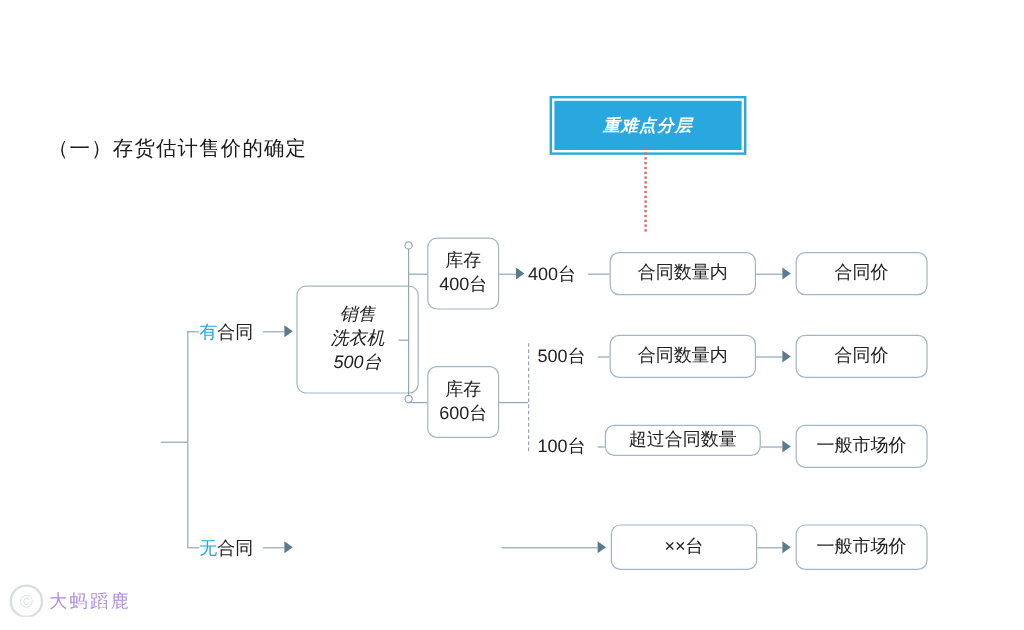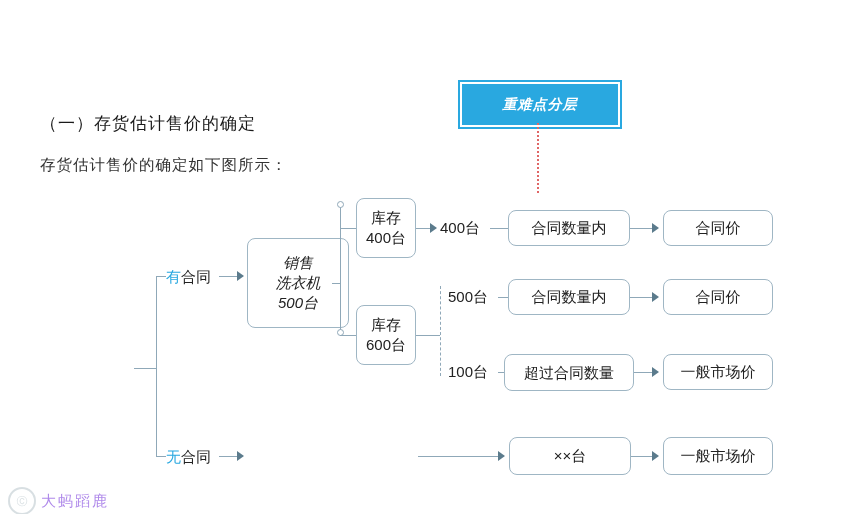--- a/index.html
+++ b/index.html
@@ -92,21 +92,20 @@
 </style>
 </head>
 <body>
 
 <div class="stage">
 
   <div class="badge">重难点分层</div>
   <div class="badge-stem"></div>
 
   <div class="heading">（一）存货估计售价的确定</div>
-  <div class="subline">存货估计售价的确定如下图所示：</div>
 
 
   <div class="hline" style="left:134px;top:368px;width:22px;"></div>
   <div class="vline" style="left:156px;top:276px;height:180px;"></div>
 
   <div class="hline" style="left:156px;top:276px;width:10px;"></div>
   <div class="plaintext" style="left:166px;top:268px;"><span class="blue">有</span><span>合同</span></div>
   <div class="hline" style="left:219px;top:276px;width:18px;"></div>
   <div class="arrow" style="left:237px;top:271px;"></div>
 
@@ -142,21 +141,21 @@
   <div class="plaintext" style="left:448px;top:288px;">500台</div>
   <div class="plaintext" style="left:448px;top:363px;">100台</div>
 
   <div class="hline" style="left:498px;top:297px;width:10px;"></div>
   <div class="box" style="left:508px;top:279px;width:122px;height:36px;">合同数量内</div>
   <div class="hline" style="left:630px;top:297px;width:22px;"></div>
   <div class="arrow" style="left:652px;top:292px;"></div>
   <div class="box" style="left:663px;top:279px;width:110px;height:36px;">合同价</div>
 
   <div class="hline" style="left:498px;top:372px;width:6px;"></div>
-  <div class="box" style="left:504px;top:354px;width:130px;height:37px;">超过合同数量</div>
+  <div class="box" style="left:504px;top:354px;width:130px;height:26px;">超过合同数量</div>
   <div class="hline" style="left:634px;top:372px;width:18px;"></div>
   <div class="arrow" style="left:652px;top:367px;"></div>
   <div class="box" style="left:663px;top:354px;width:110px;height:36px;">一般市场价</div>
 
   <div class="hline" style="left:156px;top:456px;width:10px;"></div>
   <div class="plaintext" style="left:166px;top:448px;"><span class="blue">无</span><span>合同</span></div>
   <div class="hline" style="left:219px;top:456px;width:18px;"></div>
   <div class="arrow" style="left:237px;top:451px;"></div>
 
   <div class="hline" style="left:418px;top:456px;width:80px;"></div>

